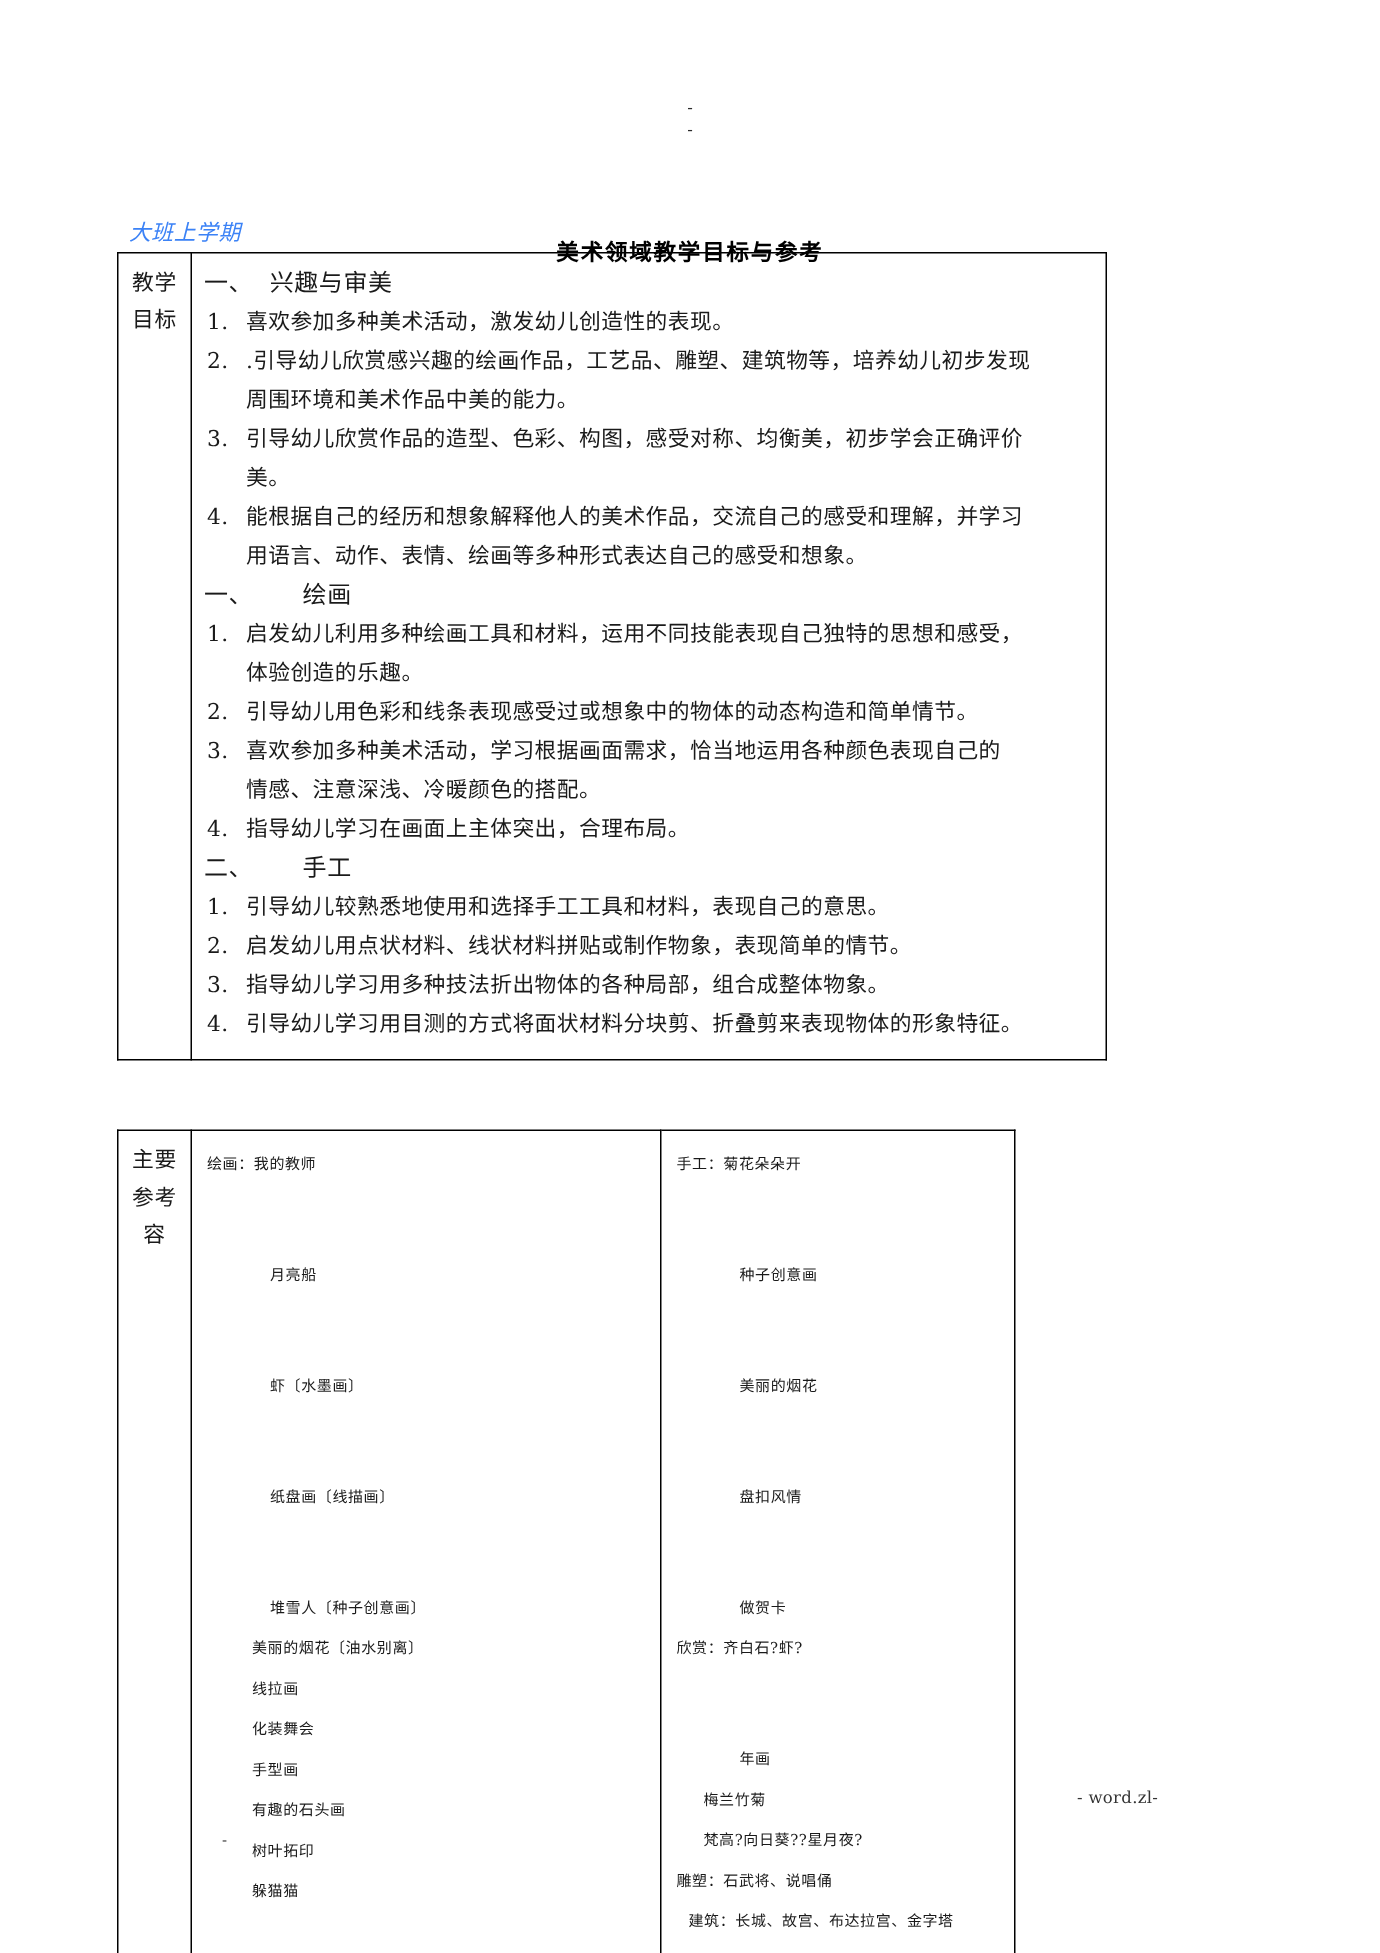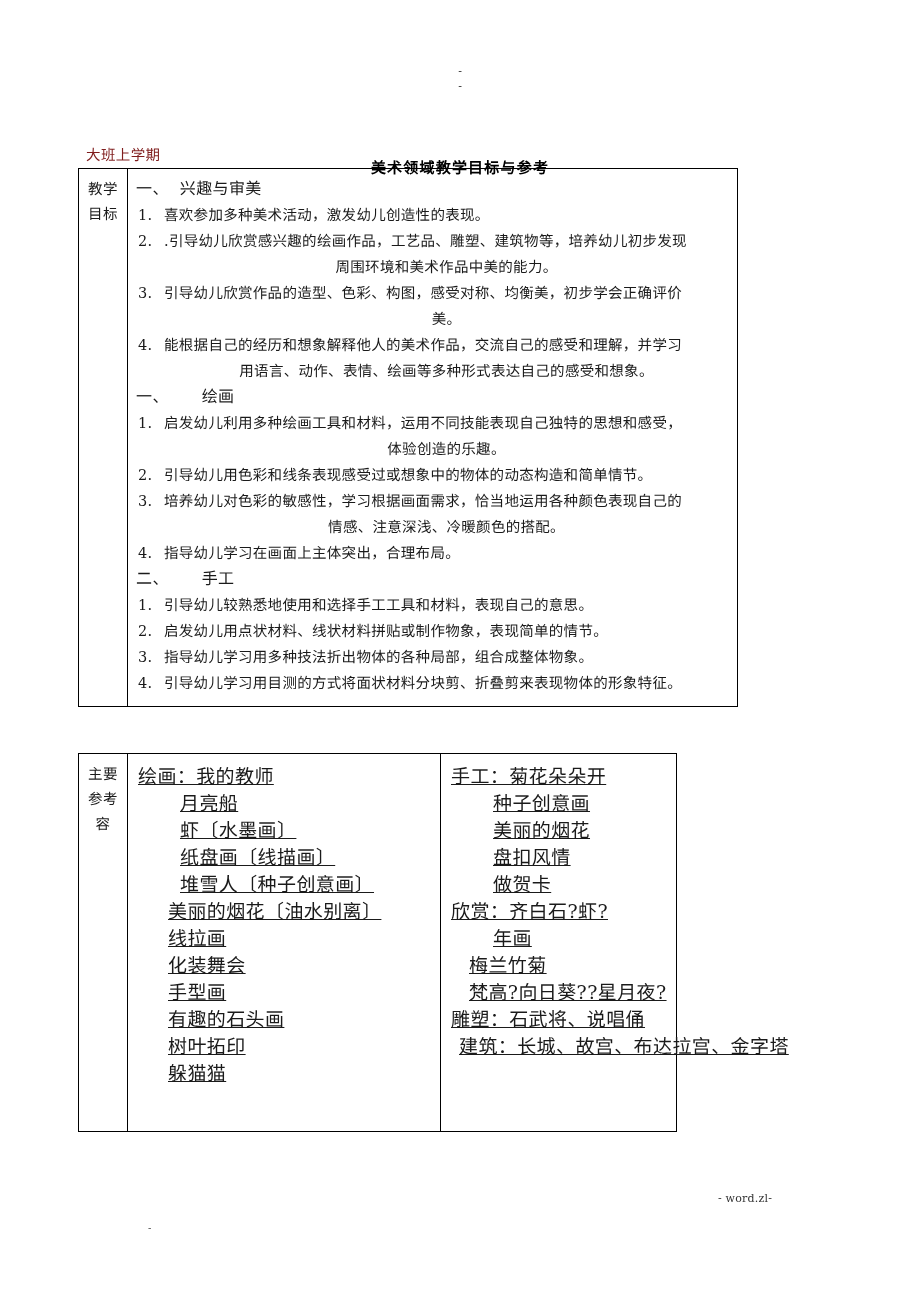--- a/index.html
+++ b/index.html
@@ -54,22 +54,23 @@
     color: #000;
     font-family: "DejaVu Serif", "Liberation Serif", serif;
     margin-top: 48px;
   }
 
   .subtitle {
     position: absolute;
     left: 86px;
     top: 143px;
     font-size: 14.5px;
-    color: #7f1d1d;
+    color: #3b82f6;
     letter-spacing: 0.4px;
+    font-style: italic;
   }
 
   
   .doc-table {
     position: absolute;
     border-collapse: collapse;
     table-layout: fixed;
   }
   .doc-table td {
     border: 1px solid #000;
@@ -125,39 +126,38 @@
   }
   .num-item .txt {
     flex: 1 1 auto;
     text-indent: 0;
   }
   .num-item .txt p {
     margin: 0;
   }
   .num-item .txt .l2 {
     padding-left: 0;
-    text-align: center;
   }
 
   
   .ref-left {
     width: 296px;
   }
   .ref-col {
     padding: 9px 6px 10px 10px !important;
   }
   .ref-line {
-    font-size: 19px;
+    font-size: 10px;
     line-height: 27px;
     letter-spacing: 0.4px;
     white-space: pre;
-    text-decoration: underline;
   }
   .ref-hang {
     padding-left: 42px;
+    margin-top: 47px;
   }
   .ref-hang-2 {
     padding-left: 30px;
   }
   .ref-hang-3 {
     padding-left: 18px;
   }
   .ref-indent-small {
     padding-left: 8px;
   }
@@ -244,21 +244,21 @@
             </div>
             <div class="num-item">
               <div class="num">2.</div>
               <div class="txt">
                 <p>引导幼儿用色彩和线条表现感受过或想象中的物体的动态构造和简单情节。</p>
               </div>
             </div>
             <div class="num-item">
               <div class="num">3.</div>
               <div class="txt">
-                <p>培养幼儿对色彩的敏感性，学习根据画面需求，恰当地运用各种颜色表现自己的</p>
+                <p>喜欢参加多种美术活动，学习根据画面需求，恰当地运用各种颜色表现自己的</p>
                 <p class="l2">情感、注意深浅、冷暖颜色的搭配。</p>
               </div>
             </div>
             <div class="num-item">
               <div class="num">4.</div>
               <div class="txt">
                 <p>指导幼儿学习在画面上主体突出，合理布局。</p>
               </div>
             </div>
             <div class="sec-head">二、      手工</div>

